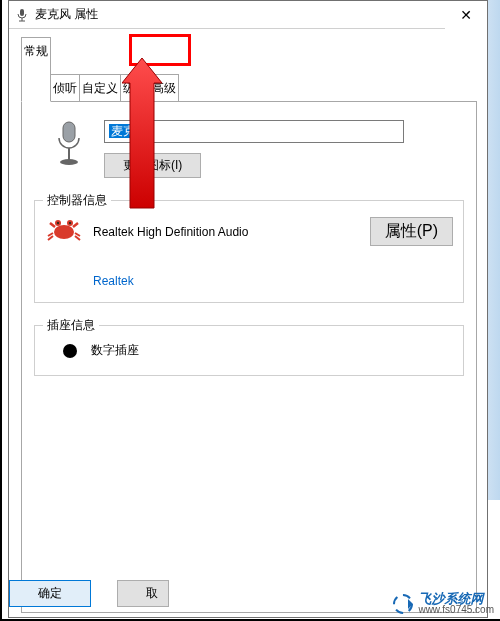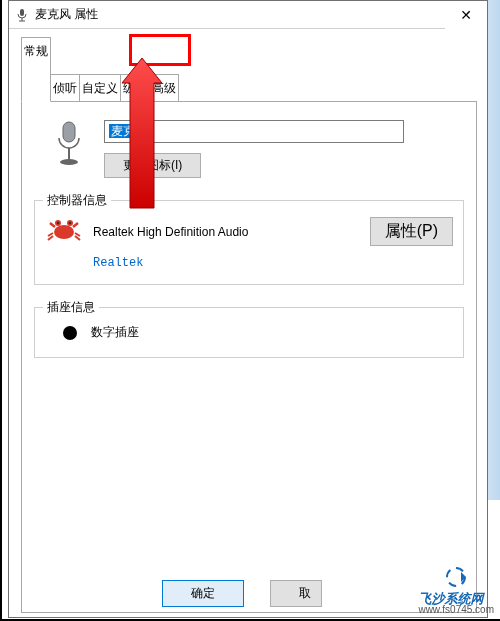--- a/index.html
+++ b/index.html
@@ -146,24 +146,23 @@
   .controller-row {
     display:flex;
     align-items:center;
     gap: 10px;
   }
   .crab-icon { width: 38px; }
   .controller-text { flex:1; font-size:12px; }
   .realtek-link {
     color: #0066cc;
     margin-left: 48px;
-    margin-top: 8px;
+    margin-top: 26px;
     font-size: 12px;
     display:inline-block;
-    font-family:Liberation Mono, monospace;
   }
   .prop-btn {
     padding: 3px 14px;
     border: 1px solid #adadad;
     background: #e1e1e1;
     font-size:16px;
     cursor:default;
   }
   .jack-row {
     display:flex; align-items:center; gap:14px;
@@ -182,21 +181,21 @@
   .usage-select {
     border:1px solid #adadad;
     padding: 2px 6px;
     width: 220px;
     display:flex; justify-content:space-between; align-items:center;
     font-size:12px;
     background:#e9e9e9;
   }
   .chev { font-size:9px; color:#555; }
   .button-bar {
-    display:flex; justify-content:center; gap:26px;
+    display:flex; justify-content:flex-start; gap:26px;
     padding: 10px 12px 10px 0;
     position:absolute;
     bottom:0; left:0; right:0;
     border-top: 0;
   }
   .btn {
     padding: 4px 28px;
     border:1px solid #adadad;
     background:#e1e1e1;
     font-size:12px;
@@ -207,21 +206,20 @@
     position:absolute;
     left: 120px; top: 58px;
     pointer-events:none;
     z-index: 6;
   }
   .watermark {
     position:absolute;
     right: 6px; bottom: 4px;
     display:flex; align-items:center; gap:4px;
     z-index: 20;
-    flex-direction: column;
   }
   .watermark .logo {
     width: 22px; height:22px;
   }
   .watermark .wm-text { display:flex; flex-direction:column; line-height:1; }
   .watermark .wm1 { font-size:13px; font-weight:bold; color:#1869b5; font-style:italic;}
   .watermark .wm2 { font-size:10px; color:#555;text-align:right; }
 </style>
 </head>
 <body>

